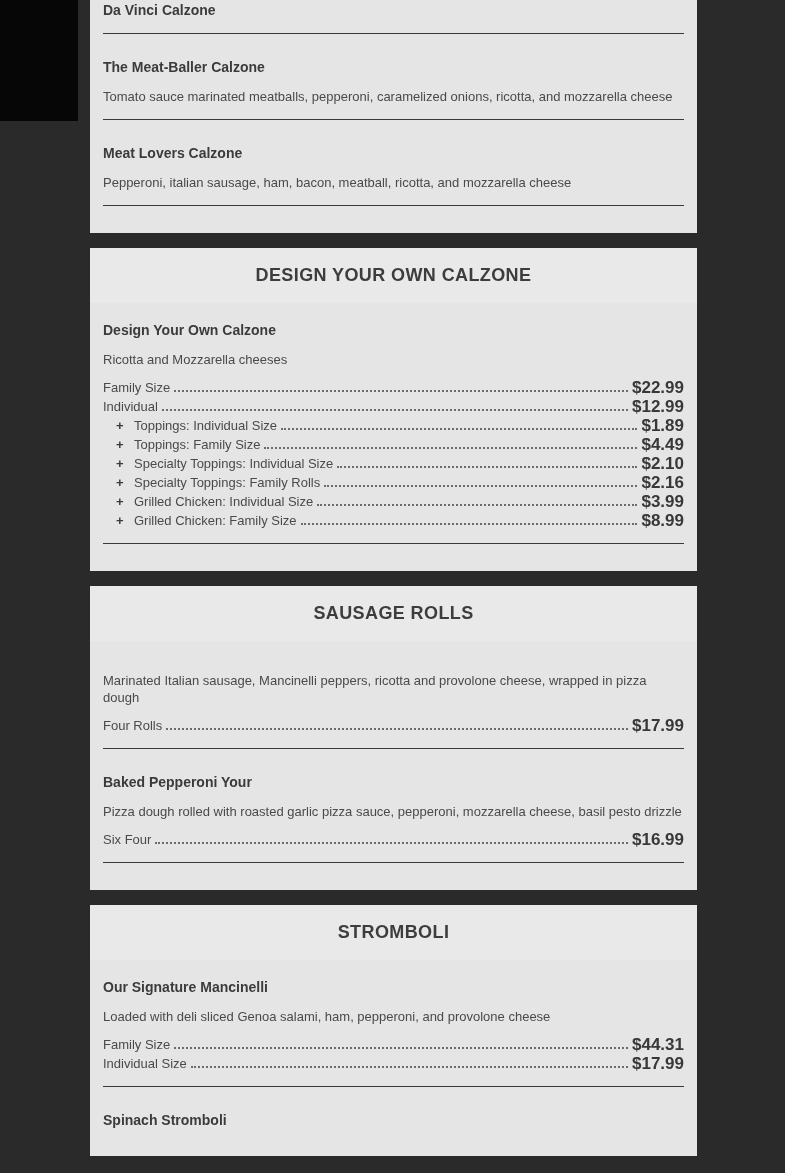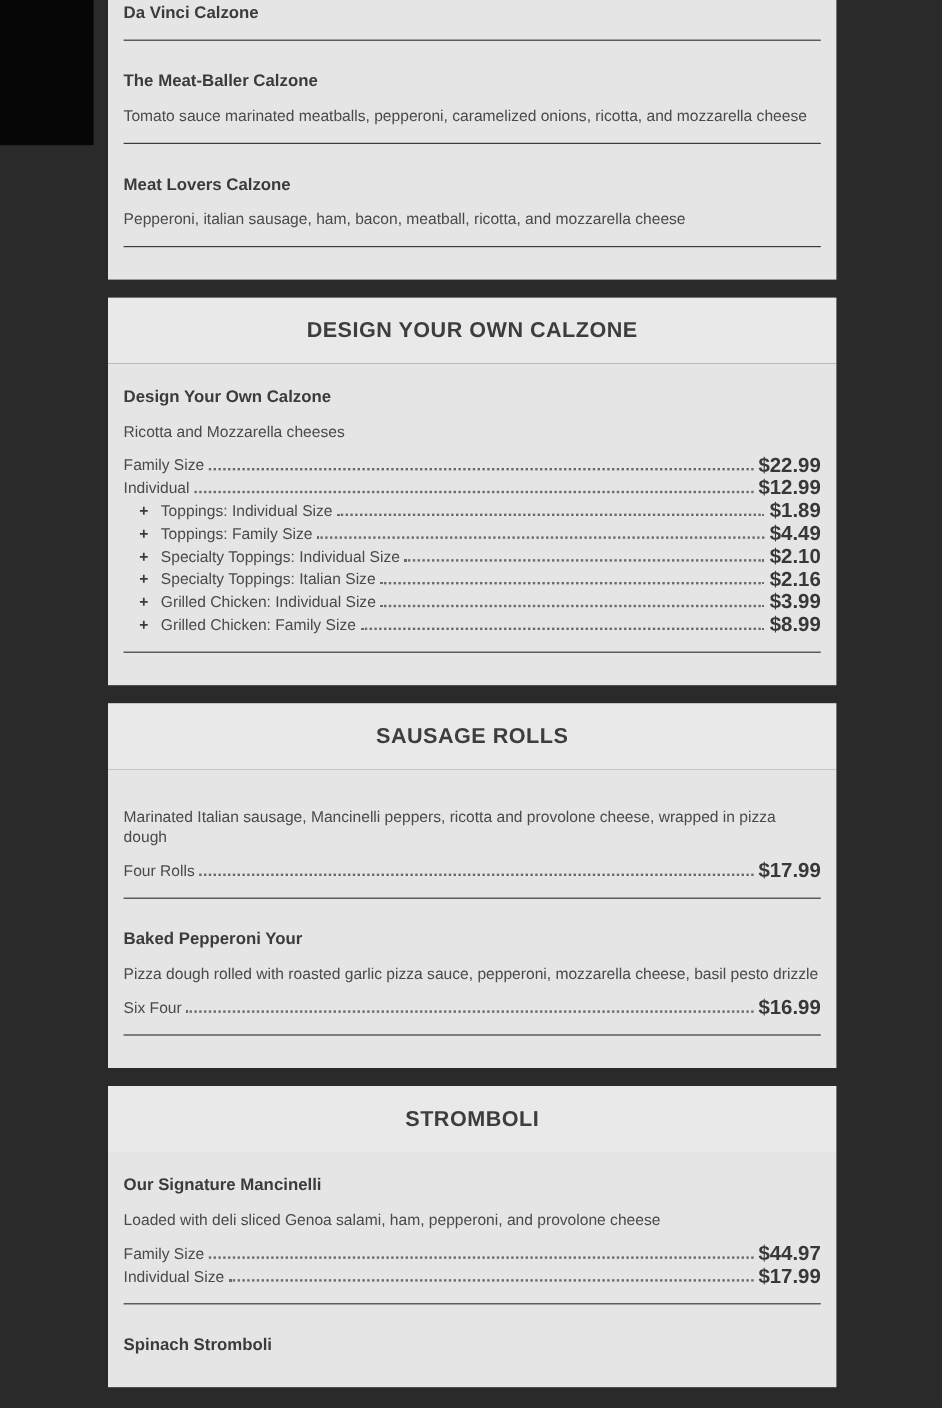--- a/index.html
+++ b/index.html
@@ -88,21 +88,21 @@
               <span class="price-value">$4.49</span>
             </div>
             <div class="price-row addon">
               <span class="plus">+</span>
               <span class="price-label">Specialty Toppings: Individual Size</span>
               <span class="leader"></span>
               <span class="price-value">$2.10</span>
             </div>
             <div class="price-row addon">
               <span class="plus">+</span>
-              <span class="price-label">Specialty Toppings: Italian Size</span>
+              <span class="price-label">Specialty Toppings: Family Rolls</span>
               <span class="leader"></span>
               <span class="price-value">$2.16</span>
             </div>
             <div class="price-row addon">
               <span class="plus">+</span>
               <span class="price-label">Grilled Chicken: Individual Size</span>
               <span class="leader"></span>
               <span class="price-value">$3.99</span>
             </div>
             <div class="price-row addon">
@@ -147,21 +147,21 @@
         <h2 class="section-title">STROMBOLI</h2>
       </div>
       <div class="white-block">
         <div class="menu-item">
           <h3 class="item-name">Our Signature Mancinelli</h3>
           <p class="item-desc">Loaded with deli sliced Genoa salami, ham, pepperoni, and provolone cheese</p>
           <div class="price-list">
             <div class="price-row">
               <span class="price-label">Family Size</span>
               <span class="leader"></span>
-              <span class="price-value">$44.97</span>
+              <span class="price-value">$44.31</span>
             </div>
             <div class="price-row">
               <span class="price-label">Individual Size</span>
               <span class="leader"></span>
               <span class="price-value">$17.99</span>
             </div>
           </div>
           <div class="item-divider"></div>
         </div>
         <div class="menu-item">

